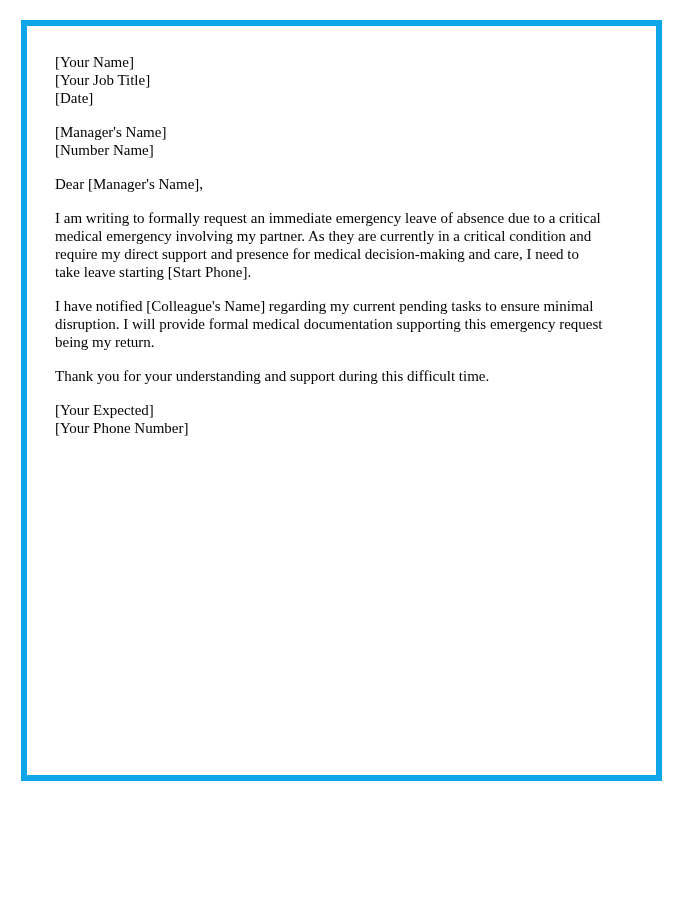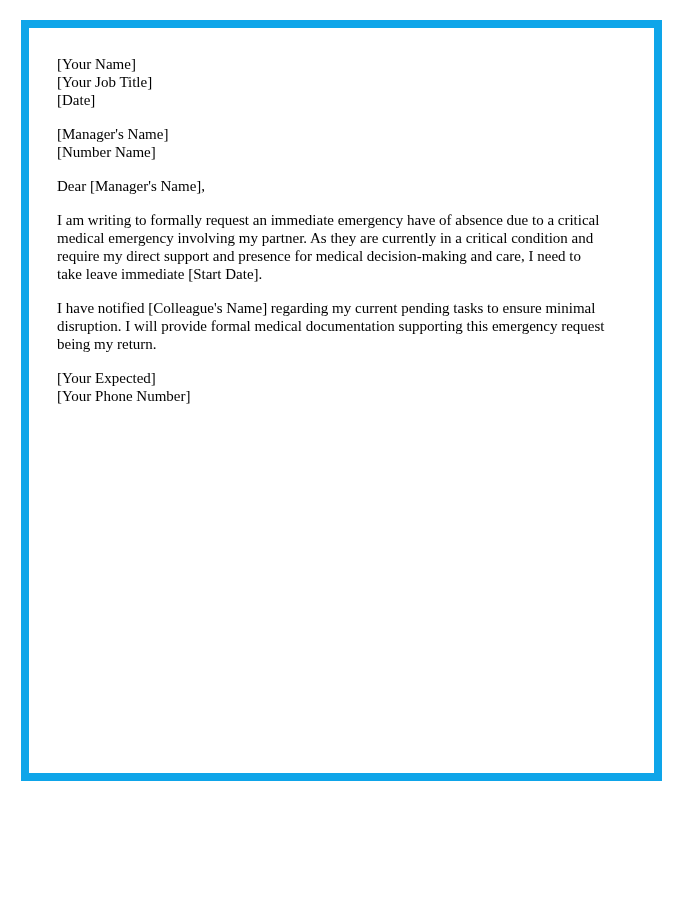--- a/index.html
+++ b/index.html
@@ -13,21 +13,21 @@
     position: relative;
     font-family: "Liberation Serif", serif;
   }
   .page {
     position: absolute;
     left: 21px;
     top: 20px;
     width: 641px;
     height: 761px;
     box-sizing: border-box;
-    border: 8px solid #0ea5e9;
+    border: 6px solid #0ea5e9;
     background: #ffffff;
     padding: 27px 28px 0 28px;
     font-size: 15px;
     line-height: 18px;
     color: #000000;
     overflow: hidden;
   }
   .block {
     margin: 0 0 16px 0;
   }
@@ -49,33 +49,36 @@
 
   <div class="block">
     <span class="line">[Manager's Name]</span>
     <span class="line">[Number Name]</span>
   </div>
 
 
   <div class="block">Dear [Manager's Name],</div>
 
   <div class="block">
-    <span class="line">I am writing to formally request an immediate emergency have of absence due to a critical</span>
+    <span class="line">I am writing to formally request an immediate emergency leave of absence due to a critical</span>
     <span class="line">medical emergency involving my partner. As they are currently in a critical condition and</span>
     <span class="line">require my direct support and presence for medical decision-making and care, I need to</span>
-    <span class="line">take leave immediate [Start Date].</span>
+    <span class="line">take leave starting [Start Phone].</span>
   </div>
 
 
   <div class="block">
     <span class="line">I have notified [Colleague's Name] regarding my current pending tasks to ensure minimal</span>
     <span class="line">disruption. I will provide formal medical documentation supporting this emergency request</span>
     <span class="line">being my return.</span>
   </div>
 
+  <div class="block">
+    <span class="line">Thank you for your understanding and support during this difficult time.</span>
+  </div>
 
 
   <div class="block">
     <span class="line">[Your Expected]</span>
     <span class="line">[Your Phone Number]</span>
   </div>
 
 </div>
 
 </body></html>

